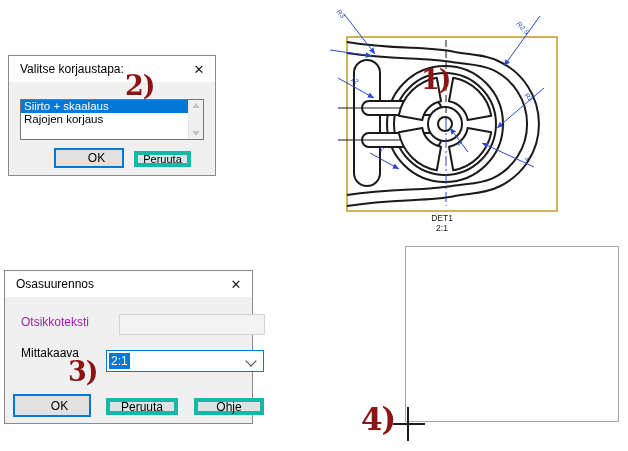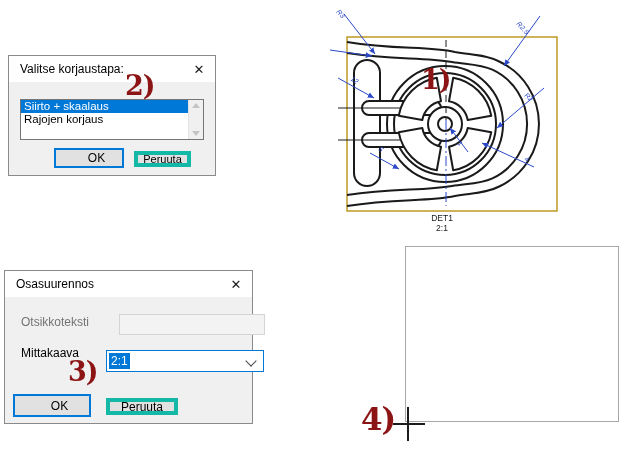--- a/index.html
+++ b/index.html
@@ -26,21 +26,21 @@
   .list-scrollbar{position:absolute;right:0;top:0;bottom:0;width:15px;background:#f0f0f0;
                   border-left:1px solid #e3e3e3;display:flex;flex-direction:column;
                   justify-content:space-between;align-items:center;padding:3px 0;box-sizing:border-box;}
   .tri-up{width:0;height:0;border-left:4px solid transparent;border-right:4px solid transparent;
           border-bottom:5px solid #c4c4c4;}
   .tri-down{width:0;height:0;border-left:4px solid transparent;border-right:4px solid transparent;
             border-top:5px solid #c4c4c4;}
 
   
   .fld-label{position:absolute;font-size:12px;line-height:20px;}
-  .fld-label.disabled{color:#737373;}
+  .fld-label.disabled{color:#a21caf;}
   .text-field{position:absolute;background:#f3f3f3;border:1px solid #d4d4d4;box-sizing:border-box;}
   .combo{position:absolute;background:#fff;border:1px solid #0078d7;box-sizing:border-box;
          display:flex;align-items:center;}
   .combo-value{background:#0078d7;color:#fff;font-size:12px;line-height:16px;
                padding:0 2px;margin-left:2px;}
   .chevron-down{position:absolute;right:8px;top:6px;width:7px;height:7px;
                 border-right:1.6px solid #4a4a4a;border-bottom:1.6px solid #4a4a4a;
                 transform:rotate(45deg);}
 
   
@@ -87,20 +87,21 @@
     <div class="text-field" style="left:114px;top:43px;width:146px;height:21px;"></div>
 
     <div class="fld-label" style="left:16px;top:72px;">Mittakaava</div>
     <div class="combo" style="left:101px;top:79px;width:158px;height:22px;">
       <span class="combo-value">2:1</span>
       <span class="chevron-down"></span>
     </div>
 
     <div class="btn default" style="left:8px;top:123px;width:78px;height:23px;">OK</div>
     <div class="btn" style="left:101px;top:127px;width:72px;height:17px;">Peruuta</div>
+    <div class="btn" style="left:189px;top:127px;width:70px;height:17px;">Ohje</div>
   </div>
 
   <svg style="position:absolute;left:330px;top:0;width:240px;height:232px;" viewBox="330 0 240 232" xmlns="http://www.w3.org/2000/svg">
     <defs>
       <marker id="arr" viewBox="0 0 10 10" refX="9" refY="5" markerWidth="7" markerHeight="7" orient="auto-start-reverse">
         <path d="M0,1 L9,5 L0,9 z" fill="#2b49c8"></path>
       </marker>
     </defs>
 
     <rect x="347" y="37" width="210" height="174" fill="#ffffff" stroke="#b28b00" stroke-width="1.3"></rect>

